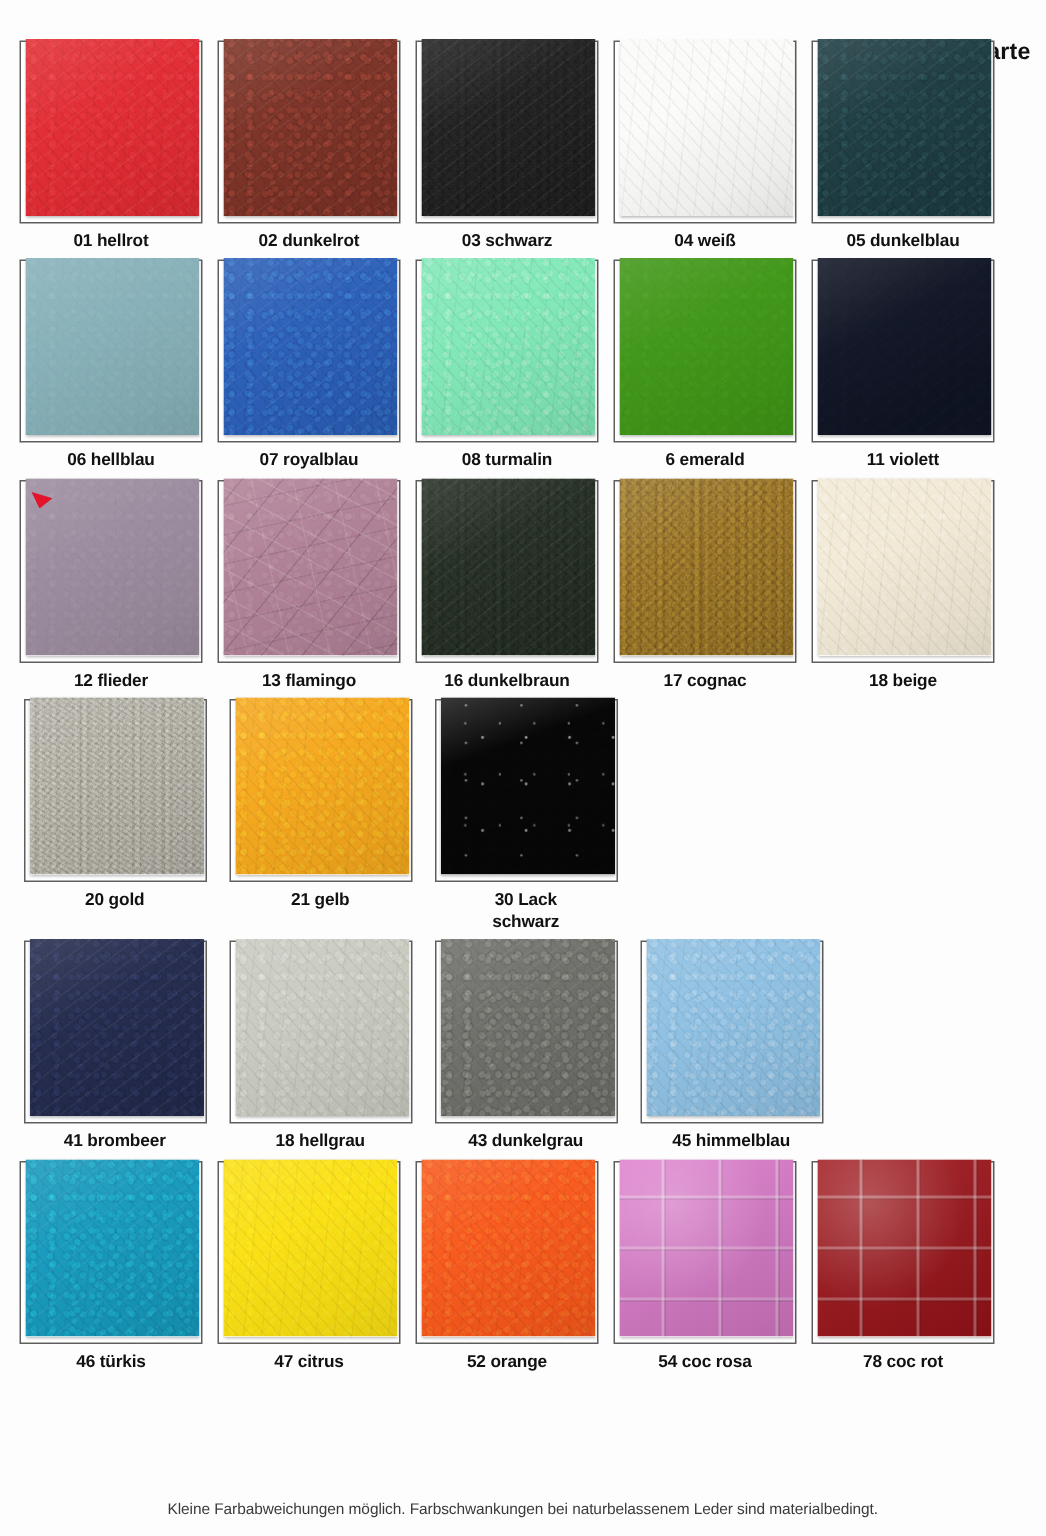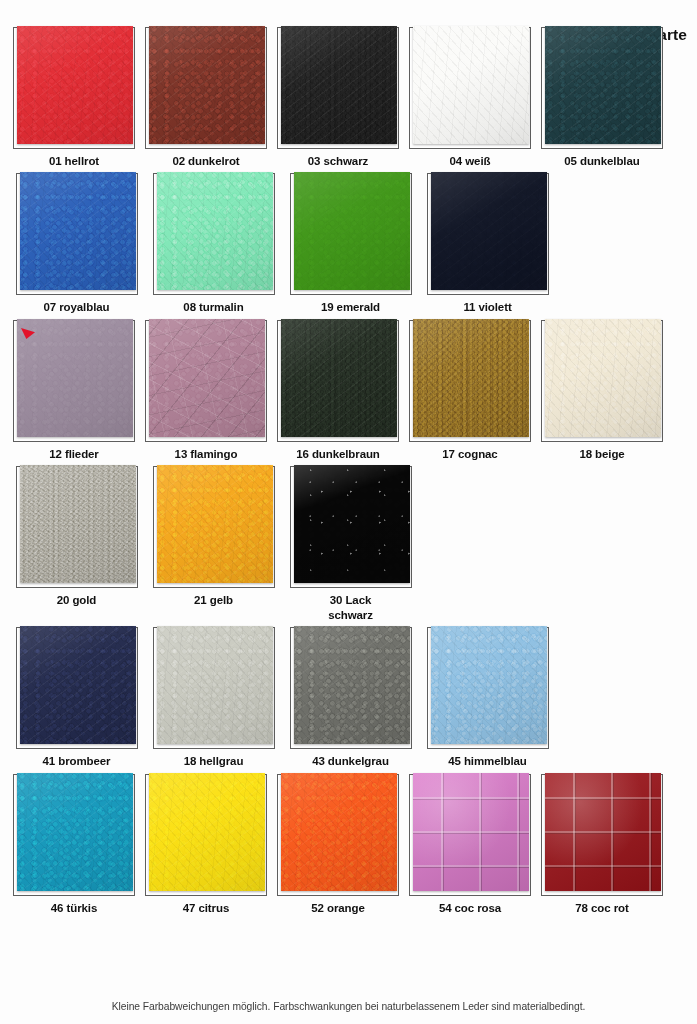--- a/index.html
+++ b/index.html
@@ -258,20 +258,31 @@
             <div class="grain2"></div>
             <div class="sheen"></div>
           </div>
         </div>
         <div class="label">05 dunkelblau</div>
       </div>
     </div>
     <div class="row">
       <div class="cell">
         <div class="frame">
+          <div class="swatch finish-smooth">
+            <div class="base" style="background: rgb(134, 176, 184);"></div>
+            <div class="grain"></div>
+            <div class="grain2"></div>
+            <div class="sheen"></div>
+          </div>
+        </div>
+        <div class="label">06 hellblau</div>
+      </div>
+      <div class="cell">
+        <div class="frame">
           <div class="swatch finish-grain">
             <div class="base" style="background: rgb(42, 95, 184);"></div>
             <div class="grain"></div>
             <div class="grain2"></div>
             <div class="sheen"></div>
           </div>
         </div>
         <div class="label">07 royalblau</div>
       </div>
       <div class="cell">
@@ -287,21 +298,21 @@
       </div>
       <div class="cell">
         <div class="frame">
           <div class="swatch finish-smooth">
             <div class="base" style="background: rgb(63, 150, 23);"></div>
             <div class="grain"></div>
             <div class="grain2"></div>
             <div class="sheen"></div>
           </div>
         </div>
-        <div class="label">19 emerald</div>
+        <div class="label">6 emerald</div>
       </div>
       <div class="cell">
         <div class="frame">
           <div class="swatch finish-smooth">
             <div class="base" style="background: rgb(15, 20, 36);"></div>
             <div class="grain"></div>
             <div class="grain2"></div>
             <div class="sheen"></div>
           </div>
         </div>

